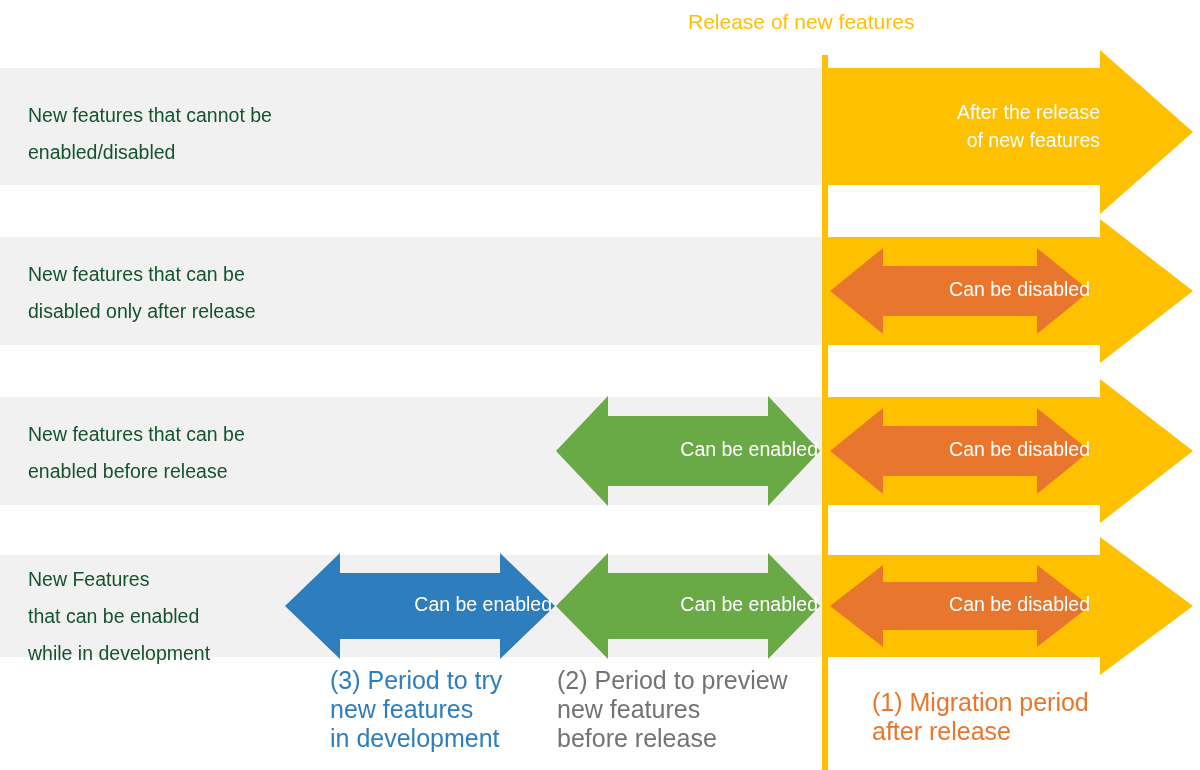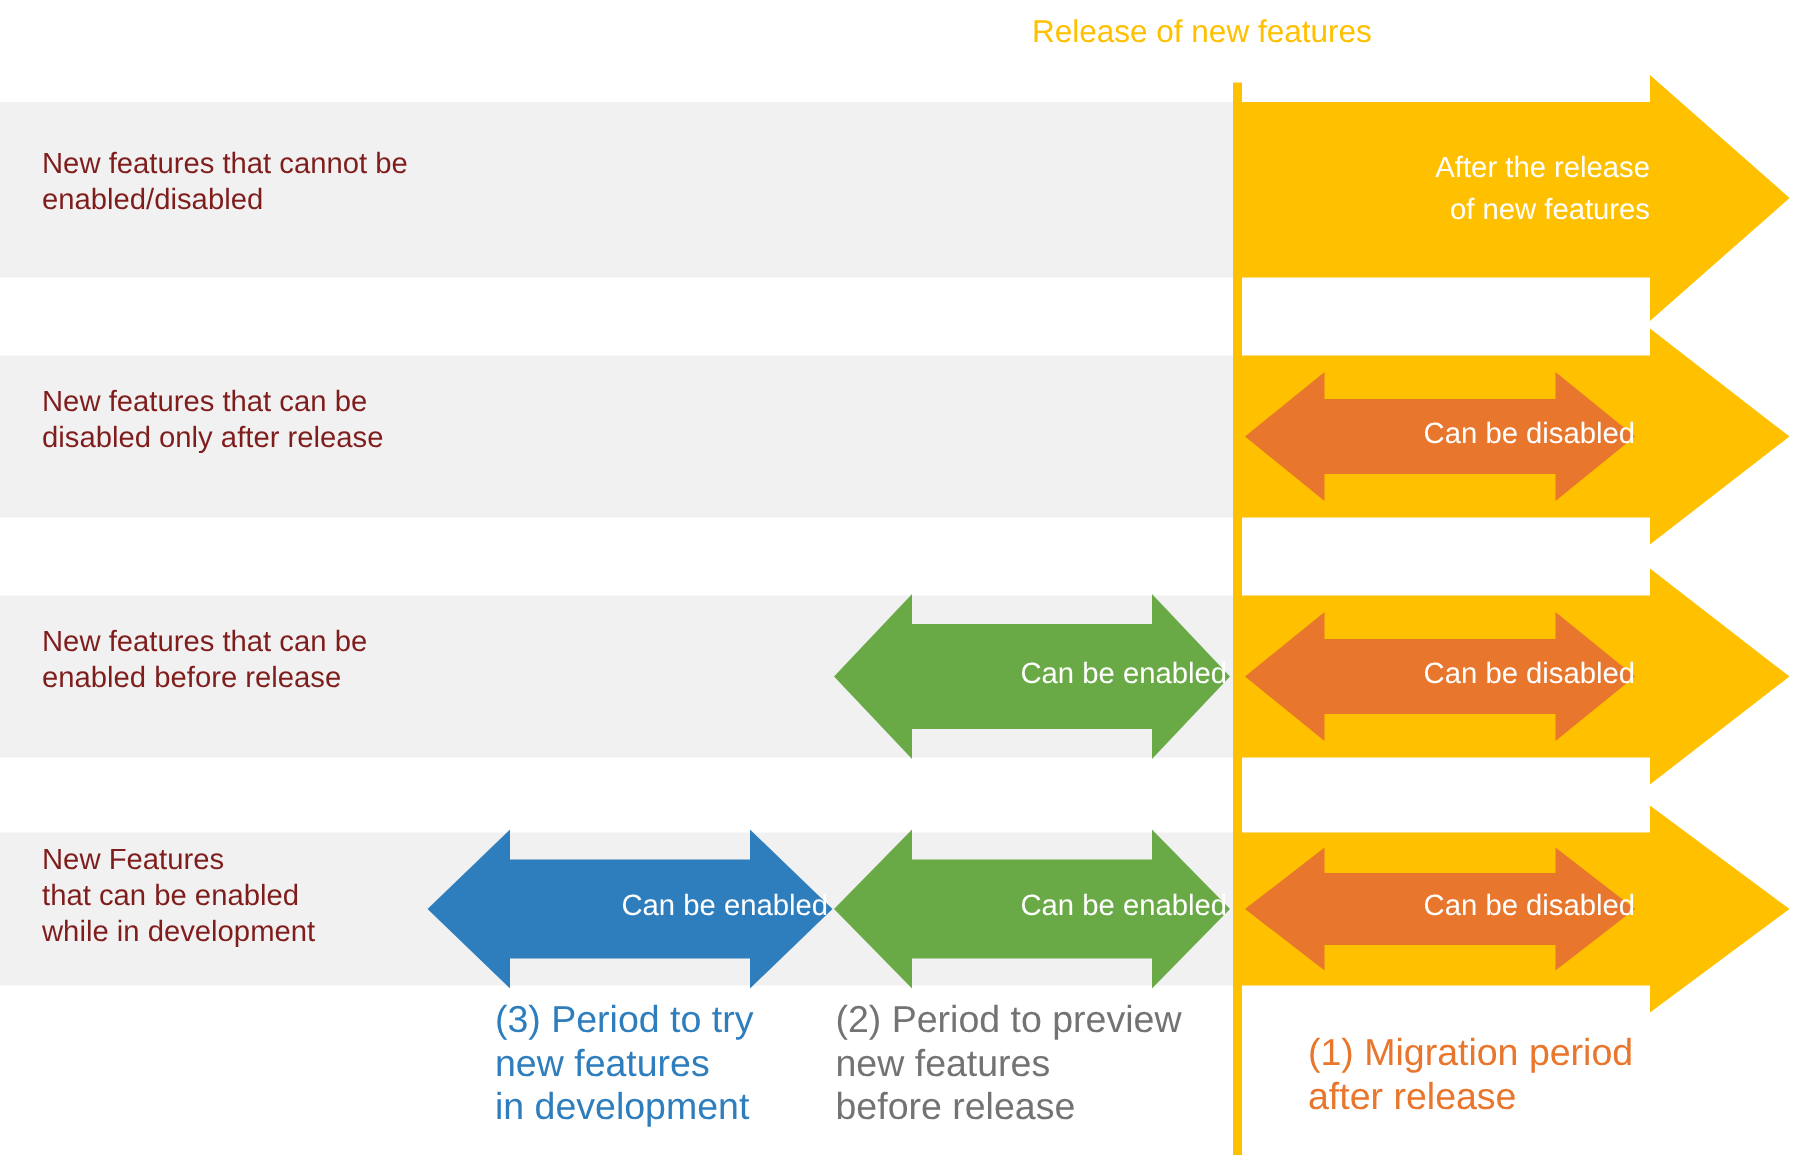--- a/index.html
+++ b/index.html
@@ -11,23 +11,23 @@
     position:relative;
   }
   #stage{position:absolute;left:0;top:0;width:1200px;height:770px;}
   .band{
     position:absolute;
     left:0;
     background:#f1f1f1;
   }
   .rowlabel{
     position:absolute;
-    color:#7f1d1d;
+    color:#14532d;
     font-size:19.5px;
-    line-height:24px;
+    line-height:37px;
     left:28px;
     white-space:pre-line;
   }
   .svglayer{position:absolute;left:0;top:0;width:1200px;height:770px;}
   .arrowtext{
     position:absolute;
     color:#ffffff;
     font-size:19.5px;
     line-height:28px;
     text-align:right;

